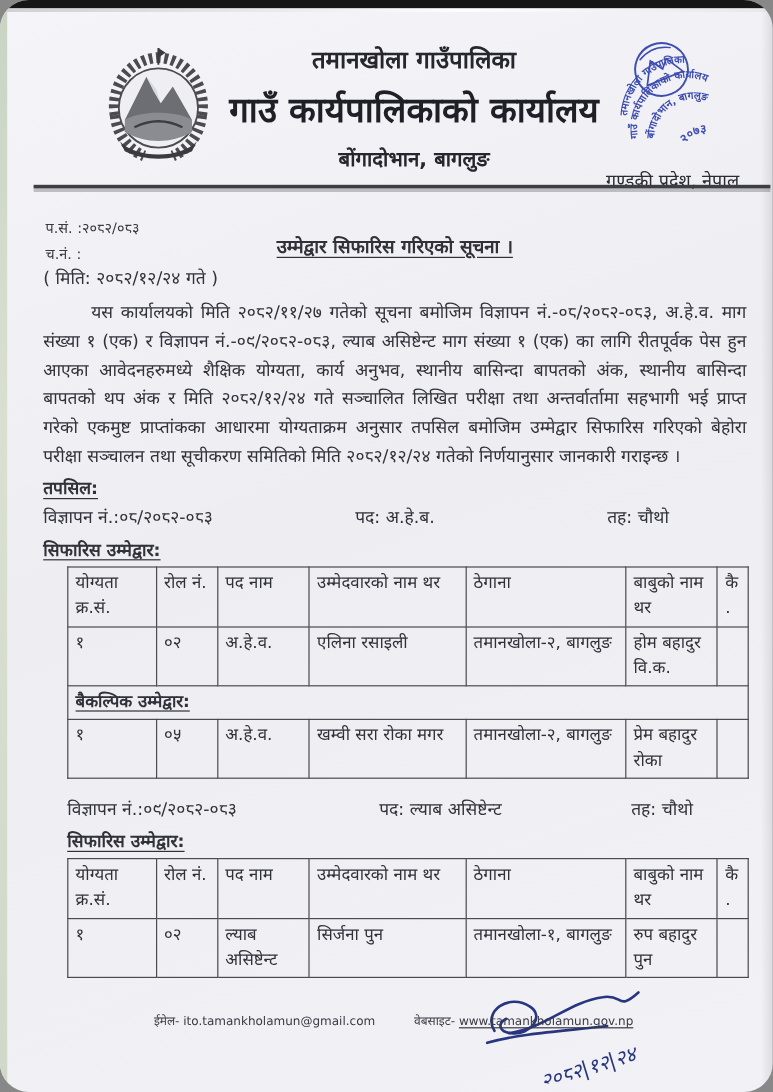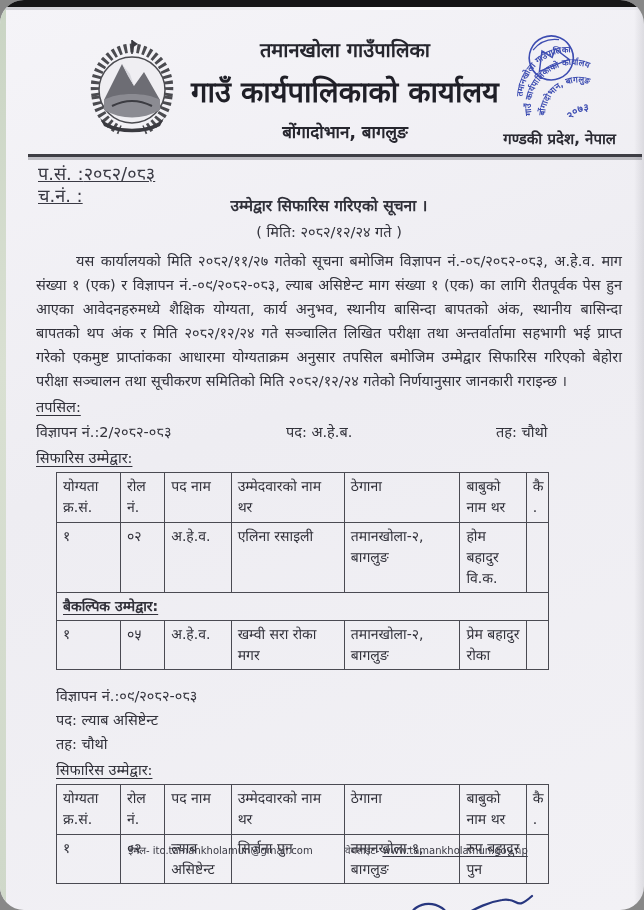--- a/index.html
+++ b/index.html
@@ -15,35 +15,35 @@
   .scan-left-strip { position:absolute; top:0; left:0; width:6px; height:100%; background:linear-gradient(#c9d4c3,#d9e0d2 40%,#cfd8c9); }
   .scan-right-shade { position:absolute; top:0; right:0; width:10px; height:100%; background:linear-gradient(90deg,rgba(0,0,0,0),rgba(90,90,100,.14)); }
 
   
   .emblem { position:absolute; left:82px; top:34px; }
   .head-center { position:absolute; left:165px; top:36px; width:360px; text-align:center; }
   .head-line1 { font-size:20px; font-weight:bold; color:#26262e; }
   .head-line2 { font-size:29px; font-weight:bold; margin-top:8px; color:#1f1f27; }
   .head-line3 { font-size:17px; font-weight:bold; margin-top:10px; color:#26262e; }
   .stamp { position:absolute; left:505px; top:26px; }
-  .province { position:absolute; right:28px; top:128px; font-size:15px; font-weight:bold; color:#2b2b33; }
+  .province { position:absolute; right:28px; top:140px; font-size:15px; font-weight:normal; color:#2b2b33; }
   .rule { position:absolute; top:154px; left:28px; right:2px; height:3px; background:#3d3d44; box-shadow:0 3px 0 rgba(70,70,78,.30); }
 
-  .meta { position:absolute; top:163px; left:38px; font-size:18px; line-height:22px; color:#3a3a44;text-decoration:underline; }
+  .meta { position:absolute; top:179px; left:38px; font-size:12px; line-height:22px; color:#3a3a44; }
 
   .content { position:absolute; top:194px; left:36px; right:22px; font-size:14.5px; }
   .title-line { text-align:center; font-size:15.5px; font-weight:bold; }
-  .title-line .u { text-underline-offset:3px; }
-  .date-line { text-align:center; font-size:14.5px; margin-top:5px; }
+  .title-line .u { text-decoration:underline; text-underline-offset:3px; }
+  .date-line { text-align:left; font-size:14.5px; margin-top:5px; }
   .body-par { margin-top:8px; text-align:justify; line-height:24px; text-indent:40px; }
-  .label-u { text-decoration:underline; text-underline-offset:3px; font-weight:normal; margin-top:3px; display:inline-block; }
+  .label-u { text-decoration:underline; text-underline-offset:3px; font-weight:bold; margin-top:3px; display:inline-block; }
   .ad-line { display:flex; margin-top:4px; line-height:24px; }
-  .ad-line .seg1 { width:250px; } .ad-line .seg2 { width:210px; }
-
-  table.cands { border-collapse:collapse; width:493px; margin:5px 0 0 20px; table-layout:fixed; }
+  .ad-line .seg1 { width:250px; } .ad-line .seg2 { width:210px;margin-left:10px; }
+
+  table.cands { border-collapse:collapse; width:568px; margin:5px 0 0 20px; table-layout:fixed; }
   table.cands th, table.cands td {
     border:1.4px solid #4a4a52; padding:3px 6px; font-size:14px; font-weight:normal;
     text-align:left; vertical-align:top; line-height:21px; word-wrap:break-word;
   }
   table.cands th { height:50px; }
   .c1{width:13%;} .c2{width:9%;} .c3{width:13.5%;} .c4{width:23%;} .c5{width:23.5%;} .c6{width:13.5%;} .c7{width:4.5%;}
   .alt-row td { border:1.4px solid #4a4a52; }
   .alt-label { text-decoration:underline; text-underline-offset:3px; font-weight:bold; }
 
   .note-par { margin-top:18px; text-align:justify; line-height:26px; }
@@ -125,21 +125,21 @@
   </div>
 
   <div class="content">
     <div class="title-line"><span class="u">उम्मेद्वार सिफारिस  गरिएको सूचना ।</span></div>
     <div class="date-line">( मिति: २०८२/१२/२४ गते )</div>
     <div class="body-par">यस कार्यालयको मिति २०८२/११/२७ गतेको सूचना बमोजिम विज्ञापन नं.-०८/२०८२-०८३, अ.हे.व. माग संख्या १ (एक) र विज्ञापन नं.-०९/२०८२-०८३, ल्याब असिष्टेन्ट माग संख्या १ (एक)  का लागि रीतपूर्वक पेस हुन आएका आवेदनहरुमध्ये शैक्षिक योग्यता, कार्य अनुभव, स्थानीय बासिन्दा बापतको अंक, स्थानीय बासिन्दा बापतको थप अंक र मिति २०८२/१२/२४ गते सञ्चालित लिखित परीक्षा तथा अन्तर्वार्तामा सहभागी भई प्राप्त गरेको एकमुष्ट प्राप्तांकका आधारमा योग्यताक्रम अनुसार तपसिल बमोजिम उम्मेद्वार सिफारिस गरिएको बेहोरा परीक्षा सञ्चालन तथा सूचीकरण समितिको मिति २०८२/१२/२४ गतेको निर्णयानुसार जानकारी गराइन्छ ।</div>
 
     <div><span class="label-u">तपसिल:</span></div>
 
     <div class="ad-line">
-      <span class="seg1"><span>विज्ञापन नं.:</span><span>2/२०८२-०८३</span></span>
+      <span class="seg1"><span>विज्ञापन नं.:</span><span>०८/२०८२-०८३</span></span>
       <span class="seg2"><span>पद:</span> <span>अ.हे.ब.</span></span>
       <span><span>तह:</span> <span>चौथो</span></span>
     </div>
     <div><span class="label-u">सिफारिस उम्मेद्वार:</span></div>
 
     <table class="cands">
       <tbody>
           <tr>
         <th class="c1">योग्यता क्र.सं.</th>
         <th class="c2">रोल नं.</th>
@@ -166,21 +166,21 @@
         <td>०५</td>
         <td>अ.हे.व.</td>
         <td>खम्वी सरा रोका मगर</td>
         <td>तमानखोला-२, बागलुङ</td>
         <td>प्रेम बहादुर रोका</td>
         <td></td>
       </tr>
     </tbody>
       </table>
 
-    <div class="ad-line" style="margin-top:14px; padding-left:20px;flex-direction:column;">
+    <div class="ad-line" style="margin-top:14px; padding-left:20px;">
       <span class="seg1"><span>विज्ञापन नं.:</span><span>०९/२०८२-०८३</span></span>
       <span class="seg2"><span>पद:</span> <span>ल्याब असिष्टेन्ट</span></span>
       <span><span>तह:</span> <span>चौथो</span></span>
     </div>
     <div style="padding-left:20px;"><span class="label-u">सिफारिस उम्मेद्वार:</span></div>
 
     <table class="cands">
       <tbody>
           <tr>
         <th class="c1">योग्यता क्र.सं.</th>

